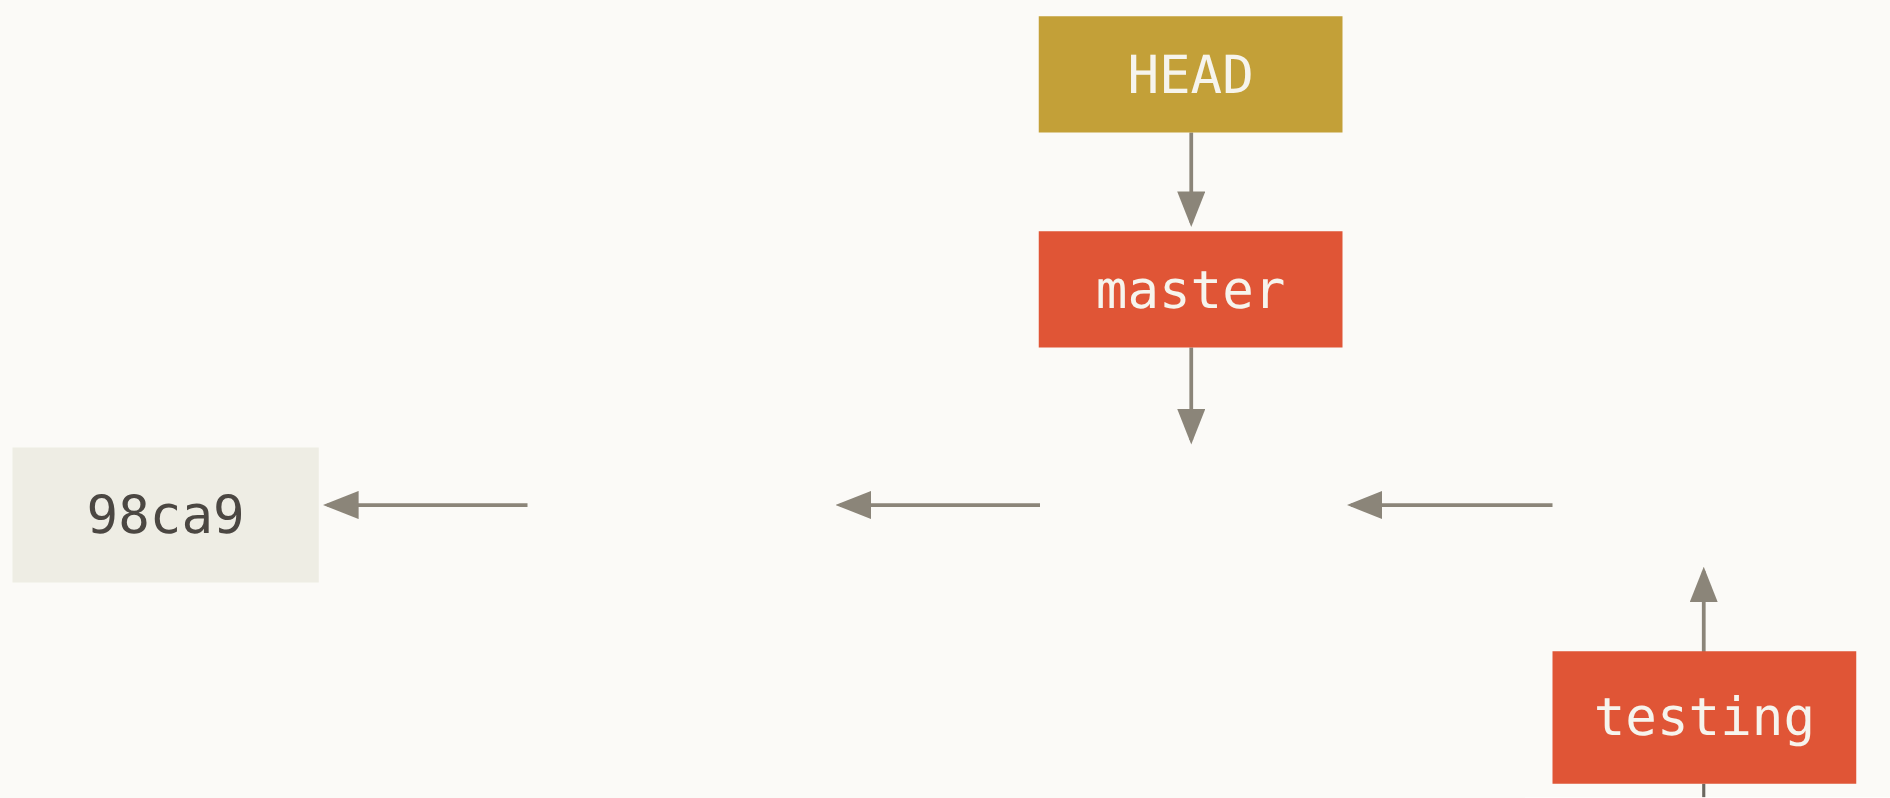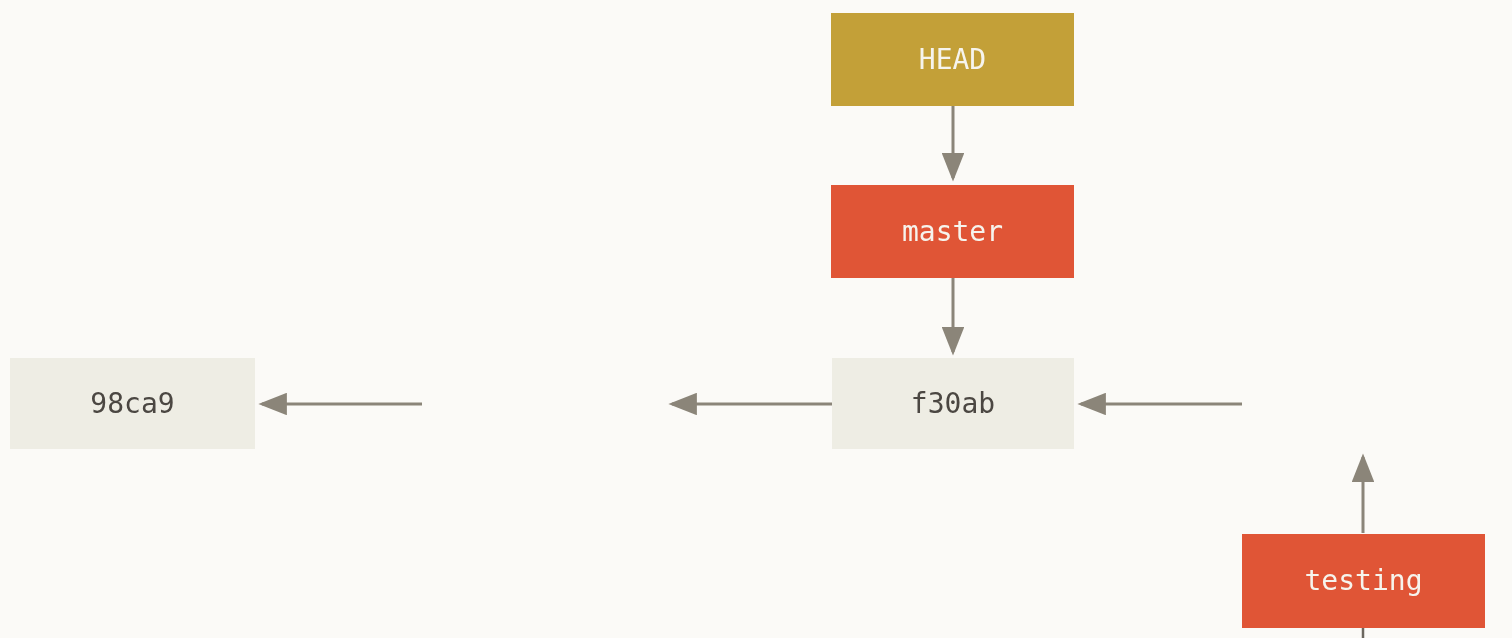--- a/index.html
+++ b/index.html
@@ -20,21 +20,21 @@
     left: 0;
     top: 0;
     width: 1512px;
     height: 638px;
   }
   .node {
     position: absolute;
     display: flex;
     align-items: center;
     justify-content: center;
-    font-size: 28px;
+    font-size: 42px;
     line-height: 1;
     box-sizing: border-box;
     white-space: nowrap;
   }
   .pointer-node {
     left: 831px;
     top: 13px;
     width: 243px;
     height: 93px;
     background: #c3a038;
@@ -45,29 +45,29 @@
     color: #f6f4ed;
   }
   .branch-master {
     left: 831px;
     top: 185px;
     width: 243px;
     height: 93px;
   }
   .branch-testing {
     left: 1242px;
-    top: 534px;
+    top: 521px;
     width: 243px;
-    height: 94px;
+    height: 106px;
   }
   .commit-node {
     background: #eeede4;
     color: #4b4742;
     top: 358px;
-    height: 91px;
+    height: 108px;
   }
   .commit-0 { left: 10px;   width: 245px; }
   .commit-1 { left: 422px;  width: 243px; }
   .commit-2 { left: 832px;  width: 242px; }
   .commit-3 { left: 1242px; width: 243px; }
 </style>
 </head>
 <body>
 
 <div class="canvas">
@@ -87,18 +87,17 @@
     <line x1="1363" y1="638" x2="1363" y2="627" stroke="#6b675f" stroke-width="2.5"></line>
   </svg>
 
   <div class="node pointer-node">HEAD</div>
 
   <div class="node branch-node branch-master">master</div>
 
   <div class="node commit-node commit-0">98ca9</div>
 
 
-  <div class="node commit-node commit-2">f30ab</div>
 
 
   <div class="node branch-node branch-testing">testing</div>
 
 </div>
 
 </body></html>

